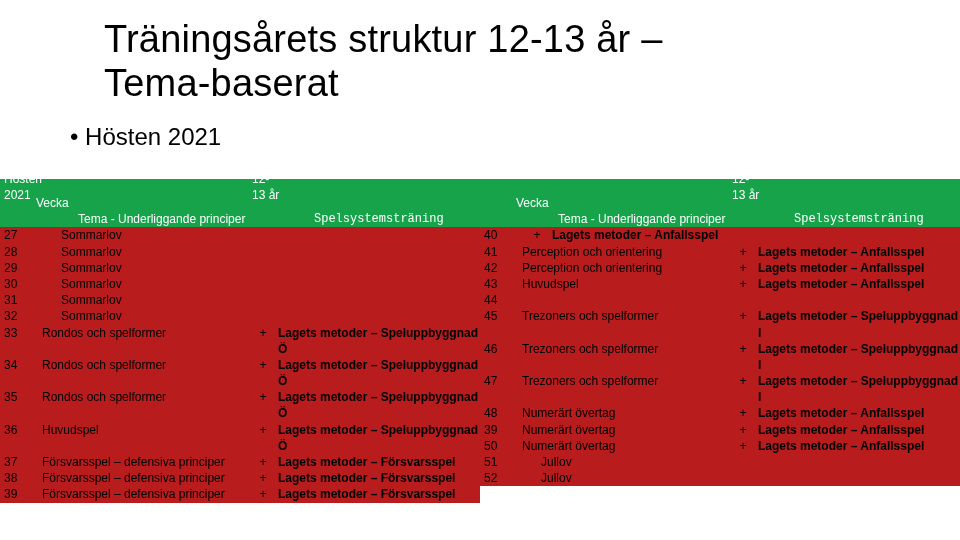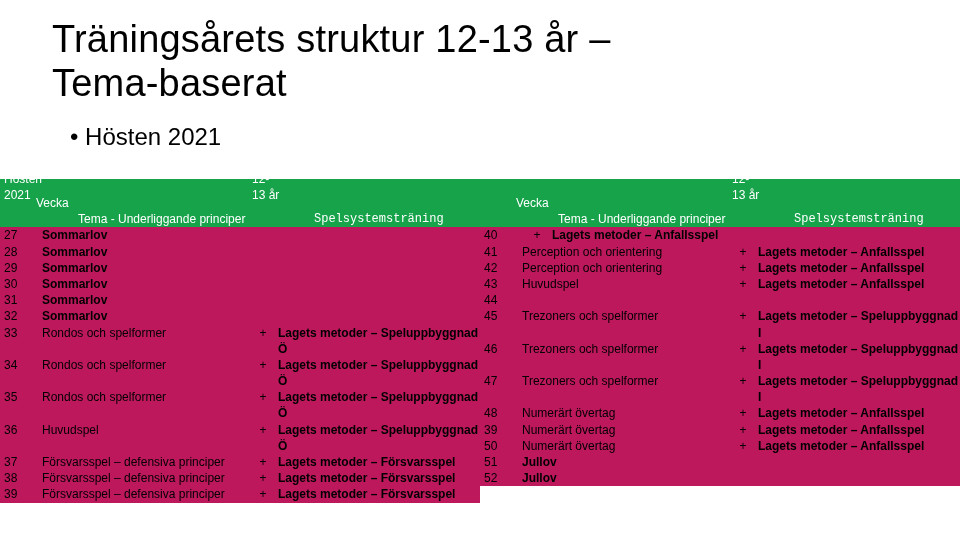--- a/index.html
+++ b/index.html
@@ -13,21 +13,21 @@
   }
   .slide {
     width: 960px;
     height: 540px;
     position: relative;
     box-sizing: border-box;
   }
   .title {
     font-size: 38px;
     font-weight: 400;
-    margin: 18px 0 0 52px;
+    margin: 18px 0 0 104px;
     line-height: 1.15;
     letter-spacing: 0.2px;
   }
   .bullet {
     font-size: 24px;
     margin: 18px 0 0 70px;
   }
   .bullet::before {
     content: "• ";
   }
@@ -48,30 +48,30 @@
     display: flex;
     height: 16px;
     align-items: center;
   }
   .hdr-row.row1 .c1 { padding-left: 4px; }
   .hdr-row .c1 { width: 42px; padding-left: 36px; }
   .hdr-row .c2 { width: 206px; }
   .hdr-row .c3 { width: 30px; }
   .hdr-row .c4 { flex: 1; font-family: Liberation Mono, monospace; }
   .body {
-    background: #be185d;
+    background: #b91c1c;
   }
   .body .row {
     display: flex;
   }
   .body .c1 { width: 42px; padding-left: 4px; box-sizing: border-box; }
   .body .c2 { width: 206px; }
   .body .c3 { width: 30px; text-align: center; }
   .body .c4 { flex: 1; font-weight: bold; }
-  .bold { font-weight: 700; }
+  .bold { font-weight: 400; margin-left: 19px; }
 </style>
 </head>
 <body>
 <div class="slide">
 
 <div class="title">
   <span>Träningsårets struktur 12-13 år –</span><br>
   <span>Tema-baserat</span>
 </div>
 

